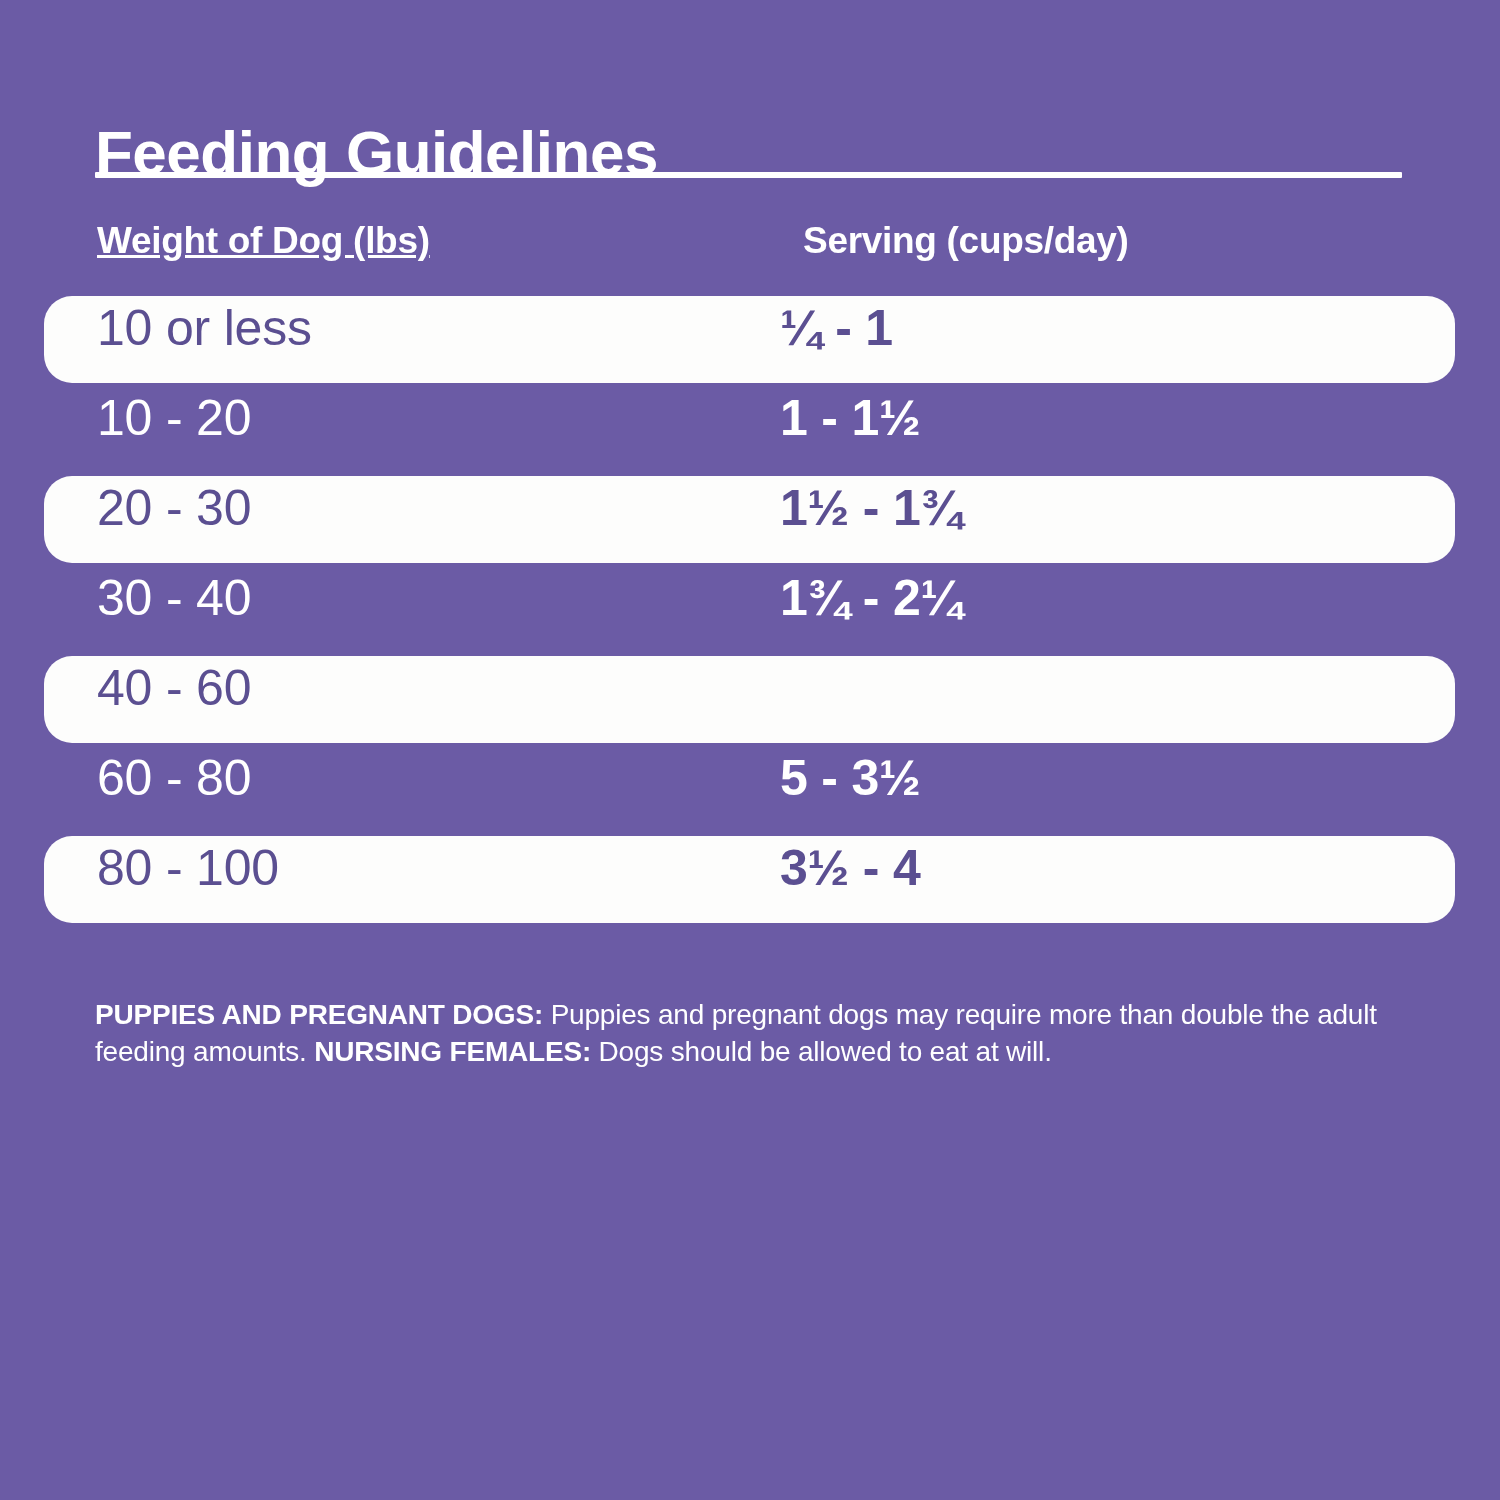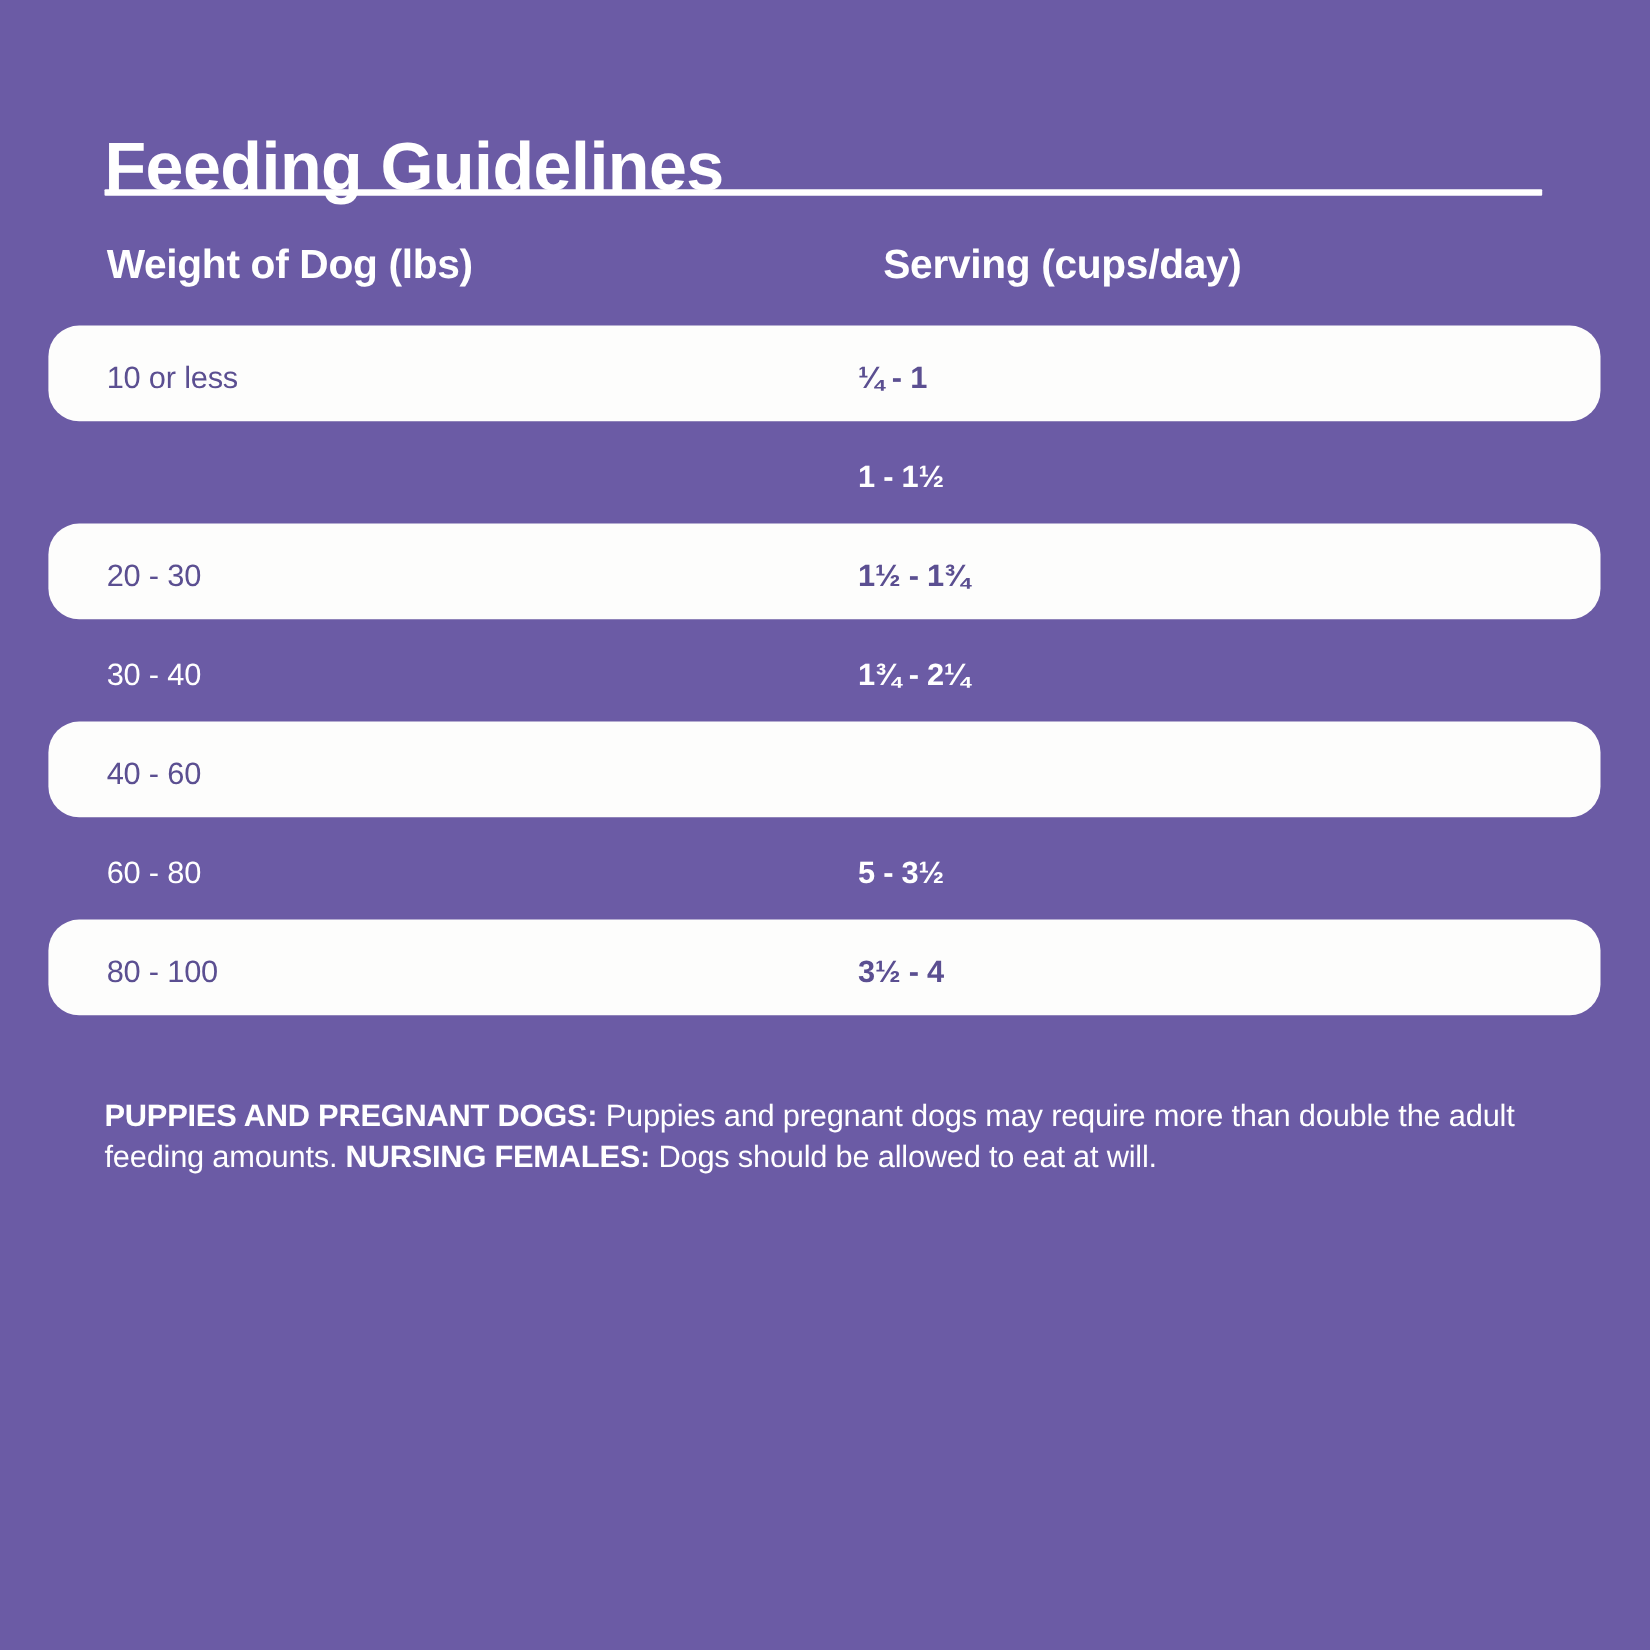--- a/index.html
+++ b/index.html
@@ -56,21 +56,21 @@
   }
   .col-head {
     position: absolute;
     top: 0;
     font-size: 37px;
     font-weight: 700;
     color: #ffffff;
     letter-spacing: -0.3px;
     white-space: nowrap;
   }
-  .col-head.weight { left: 97px; }
+  .col-head.weight { left: 97px; text-decoration: underline; }
   .col-head.serving { left: 780px; margin-left: 23px; }
 
   
   .table {
     position: absolute;
     left: 0;
     top: 296px;
     width: 1500px;
   }
 
@@ -91,26 +91,25 @@
   .row.alt .row-bg {
     background: #fdfdfc;
   }
 
   .cell {
     position: absolute;
     top: 0;
     height: 63px;
     display: flex;
     align-items: center;
-    font-size: 28px;
+    font-size: 50px;
     font-weight: 500;
     letter-spacing: -0.2px;
     color: #ffffff;
     white-space: nowrap;
-    margin-top: 16px;
   }
   .row.alt .cell { color: #5b4f91; }
 
   .cell.weight  { left: 97px; }
   .cell.serving { left: 780px; font-weight: 700; }
   .row.alt .cell.serving { font-weight: 700; }
 
   
   .note {
     position: absolute;
@@ -144,20 +143,21 @@
   <div class="table">
 
     <div class="row alt">
       <div class="row-bg"></div>
       <div class="cell weight">10 or less</div>
       <div class="cell serving">¼ - 1</div>
     </div>
 
     <div class="row">
       <div class="row-bg"></div>
+      <div class="cell weight">10 - 20</div>
       <div class="cell serving">1 - 1½</div>
     </div>
 
     <div class="row alt">
       <div class="row-bg"></div>
       <div class="cell weight">20 - 30</div>
       <div class="cell serving">1½ - 1¾</div>
     </div>
 
     <div class="row">

